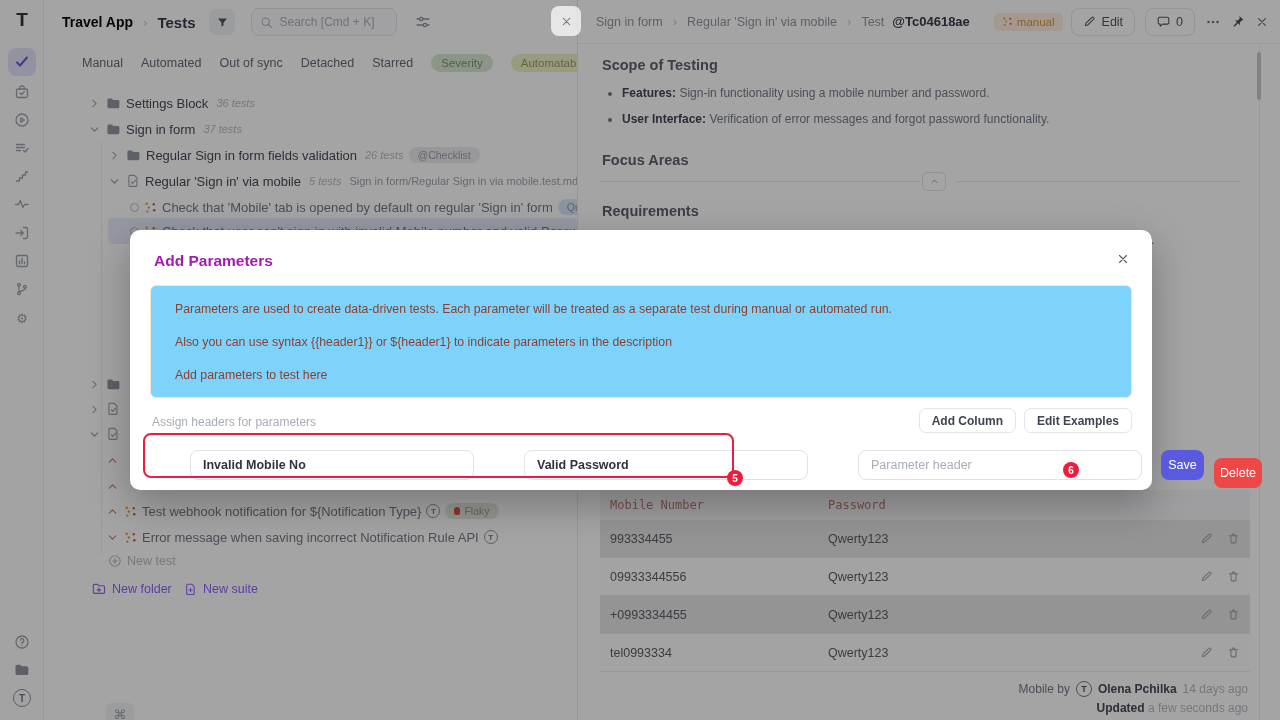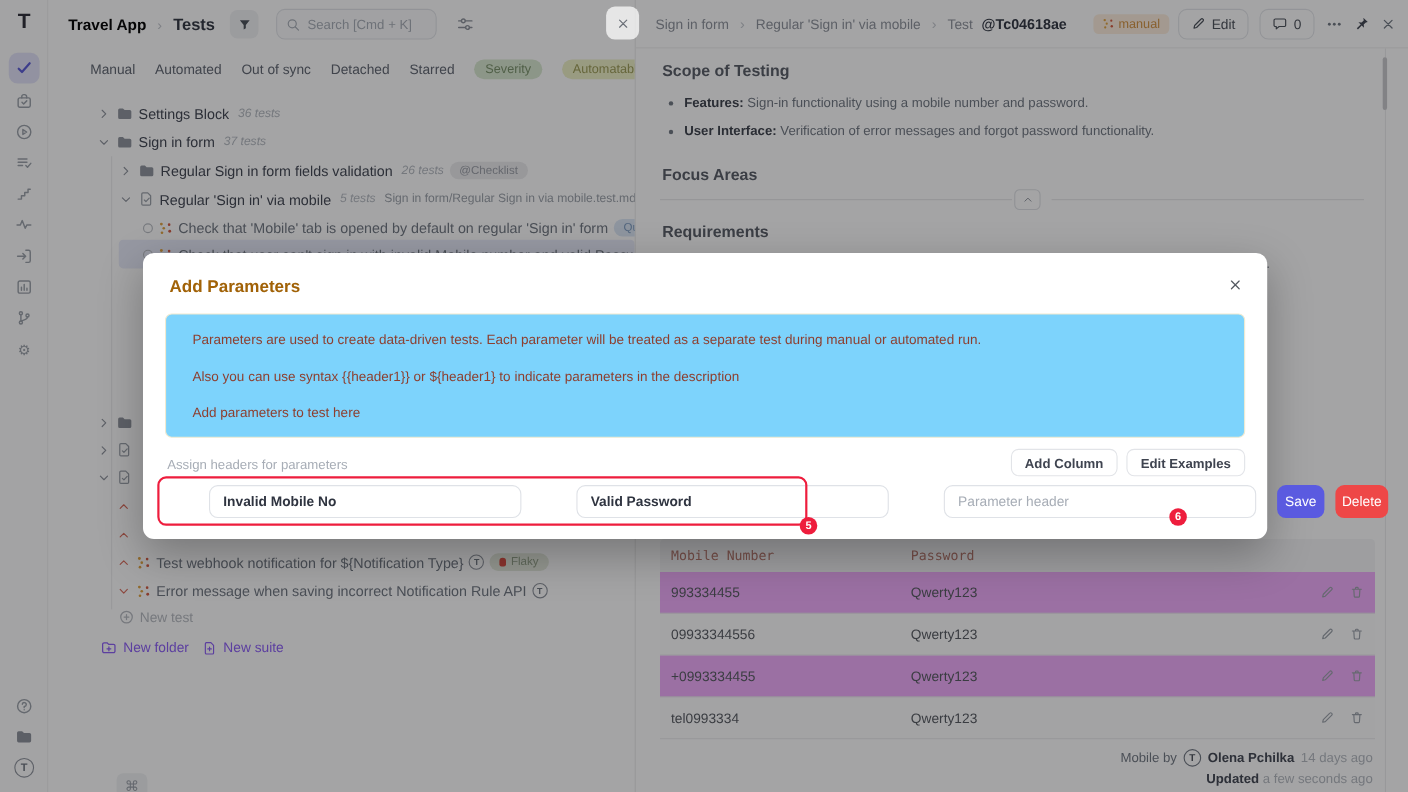--- a/index.html
+++ b/index.html
@@ -69,51 +69,51 @@
   .rp-bullets { position:absolute; left:604px; }
   .rp-bullets li { font-size:12px; color:#6f7680; margin-bottom:12px; list-style:disc; margin-left:14px; }
   .rp-bullets b { color:#3a3f49; }
   .hr { position:absolute; height:1px; background:#e6e6e8; }
   .collapse-btn { position:absolute; width:24px; height:19px; border:1px solid #dfe1e5; background:#fff; border-radius:5px; color:#8d929b; display:flex; align-items:center; justify-content:center; }
   .clip-text { position:absolute; font-size:12px; color:#6f7680; }
 
   .ex-table { position:absolute; left:600px; top:490px; width:650px; }
   .ex-head { display:flex; height:30px; align-items:center; background:#f5f6f7; border-radius:4px 4px 0 0; }
   .ex-head div { font-family:"DejaVu Sans Mono", monospace; font-size:12px; color:#b5756a; }
-  .ex-row { display:flex; height:38px; align-items:center; border-bottom:1px solid #ececee; background:#f0abfc; }
+  .ex-row { display:flex; height:38px; align-items:center; border-bottom:1px solid #ececee; background:#e5e5e5; }
   .ex-row:nth-child(odd){ background:#fdfdfe; }
   .c1 { width:228px; padding-left:10px; }
   .c2 { flex:1; }
   .ex-row .c1,.ex-row .c2 { font-size:12.5px; color:#55595f; }
   .row-ics { display:flex; gap:14px; padding-right:10px; color:#9aa0a8; }
   .rp-foot { position:absolute; right:32px; text-align:right; font-size:12px; color:#6f7680; }
   .rp-foot .l1 { display:flex; align-items:center; gap:6px; justify-content:flex-end; }
   .rp-foot b { color:#3f4450; }
   .rp-foot .ago { color:#b3b8bf; }
   .avatar-t { width:16px; height:16px; border:1.3px solid #6f7680; border-radius:50%; font-size:9px; font-weight:bold; color:#4a4f58; display:flex; align-items:center; justify-content:center; }
   .scrollbar { position:absolute; right:20px; top:44px; bottom:0; width:1px; background:#ececee; }
   .thumb { position:absolute; right:19px; top:52px; width:4px; height:48px; background:#c9c9cc; border-radius:2px; }
 
   
   .overlay { position:absolute; inset:0; background:rgba(15,15,18,0.38); z-index:10; }
   .float-close { position:absolute; left:551px; top:6px; width:30px; height:30px; border-radius:8px; background:rgba(255,255,255,0.72); display:flex; align-items:center; justify-content:center; color:#6a6f77; z-index:15; }
 
   .modal { position:absolute; left:130px; top:230px; width:1022px; height:260px; background:#fff; border-radius:10px; box-shadow:0 14px 40px rgba(0,0,0,0.28); z-index:20; }
-  .m-title { position:absolute; left:24px; top:22px; font-size:15.5px; font-weight:bold; color:#a16207; }
+  .m-title { position:absolute; left:24px; top:22px; font-size:15.5px; font-weight:bold; color:#a21caf; }
   .m-close { position:absolute; right:22px; top:22px; color:#555a62; }
   .m-info { position:absolute; left:20px; top:55px; width:982px; height:113px; background:#7dd3fc; border:1px solid #f2ead0; border-radius:6px; padding:16px 24px; }
   .m-info p { font-size:12.3px; color:#8d3f2f; margin-bottom:19px; }
   .m-assign { position:absolute; left:22px; top:185px; font-size:12px; color:#a7adb6; }
   .m-btns { position:absolute; right:20px; top:178px; display:flex; gap:8px; }
   .btn-sec { height:25px; padding:0 12px; border:1px solid #e2e4e8; background:#fff; border-radius:7px; font-size:12px; font-weight:bold; color:#3f4450; display:flex; align-items:center; }
   .m-inputs { position:absolute; left:20px; top:211px; display:flex; gap:10px; align-items:center; }
   .m-input { width:284px; height:30px; border:1px solid #dfe2e7; border-radius:8px; font-size:12.5px; font-weight:bold; color:#2f3440; padding:0 12px; font-family:"Liberation Sans", sans-serif; background:#fff;margin-left:40px; }
   .m-input::placeholder { color:#a7adb6; font-weight:normal; }
   .btn-save { width:43px; height:30px; border:none; border-radius:8px; background:#5a5ae0; color:#fff; font-size:12.5px; margin-left:9px; }
-  .btn-del { width:48px; height:30px; border:none; border-radius:8px; background:#ee4747; color:#fff; font-size:12.5px; }
+  .btn-del { width:48px; height:30px; border:none; border-radius:8px; background:#ee4747; color:#fff; font-size:12.5px;margin-top:17px; }
   .anno-rect { position:absolute; left:13px; top:203px; width:591px; height:45px; border:2.5px solid #ee1d3d; border-radius:8px; pointer-events:none; z-index:5; }
   .anno-dot { position:absolute; width:16px; height:16px; border-radius:50%; background:#ee1d3d; color:#fff; font-size:10px; font-weight:bold; display:flex; align-items:center; justify-content:center; z-index:6; }
 </style>
 </head>
 <body>
 
 <div class="app">
 
   <div class="sidebar">
     <div class="sb-logo">T</div>

